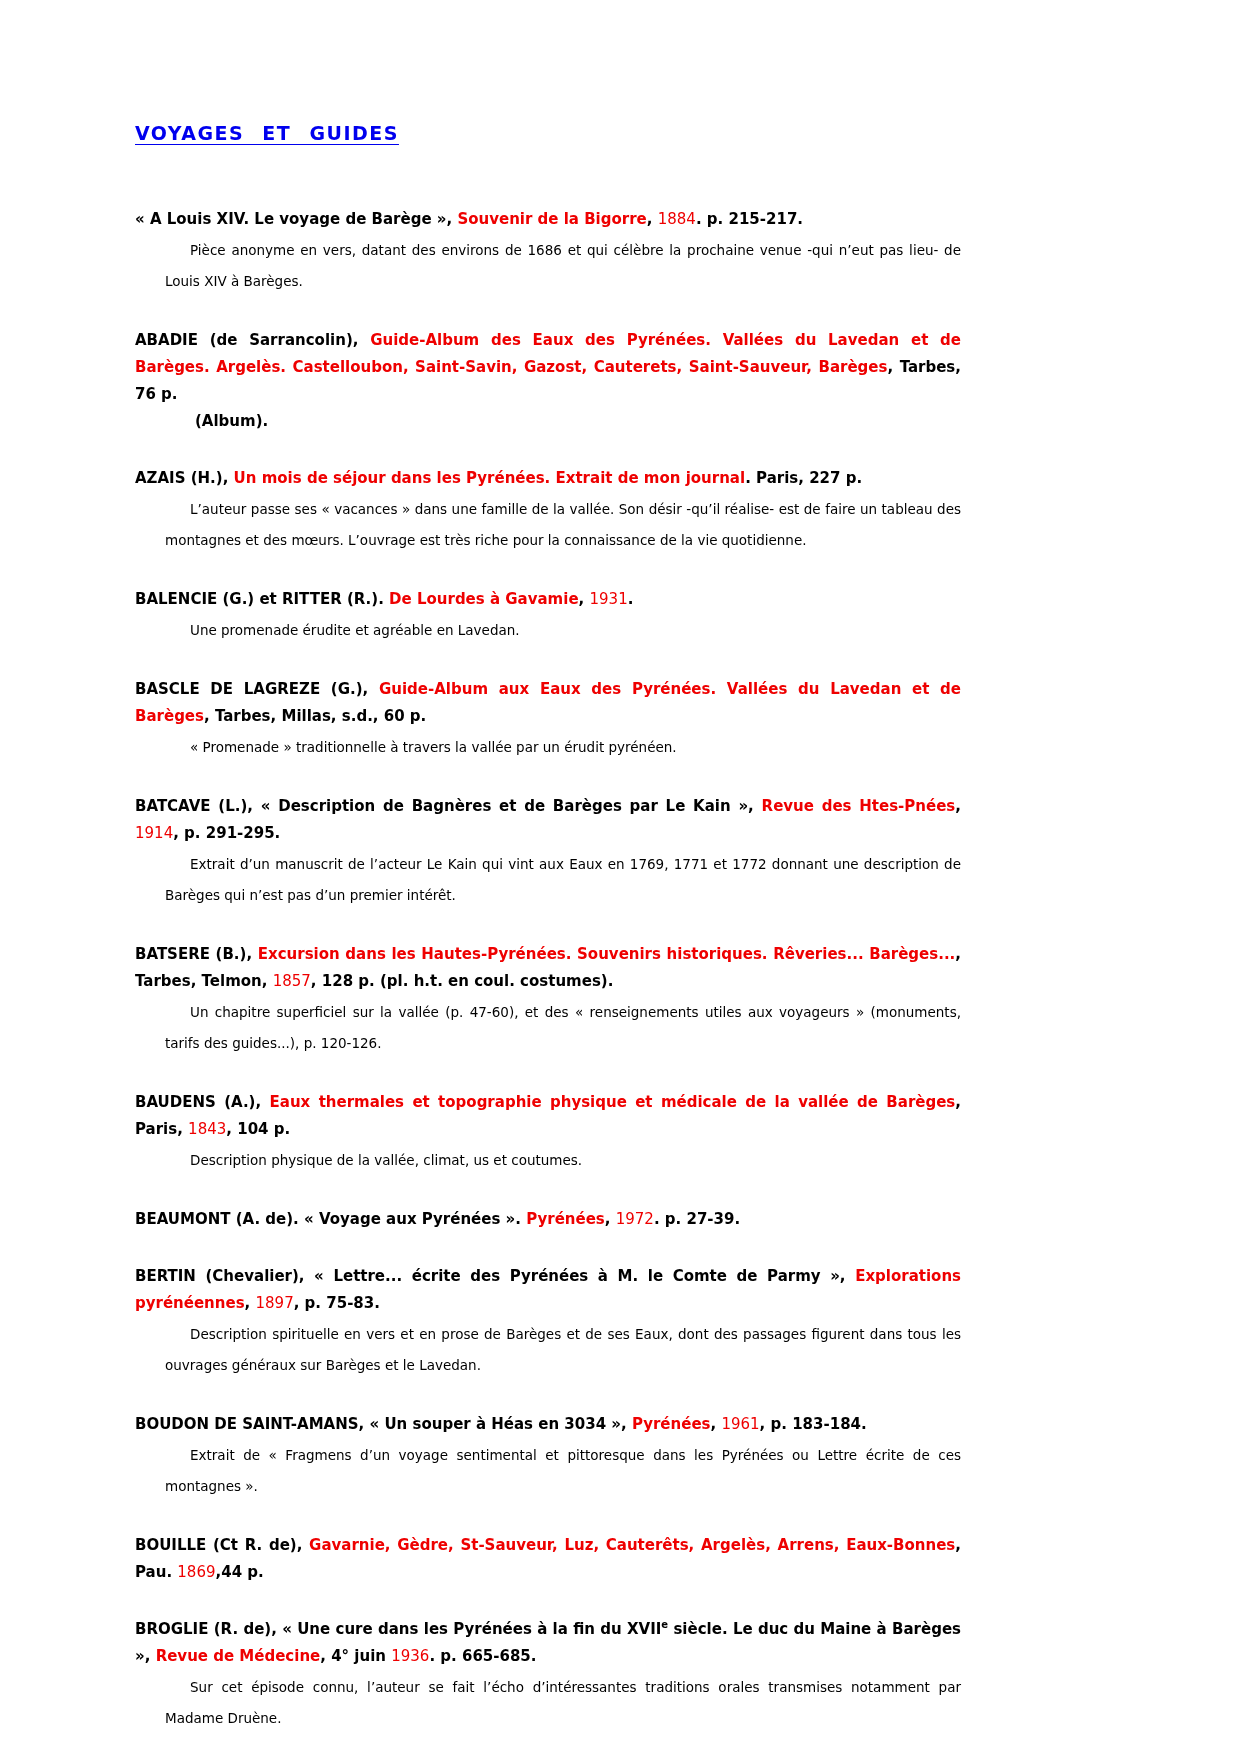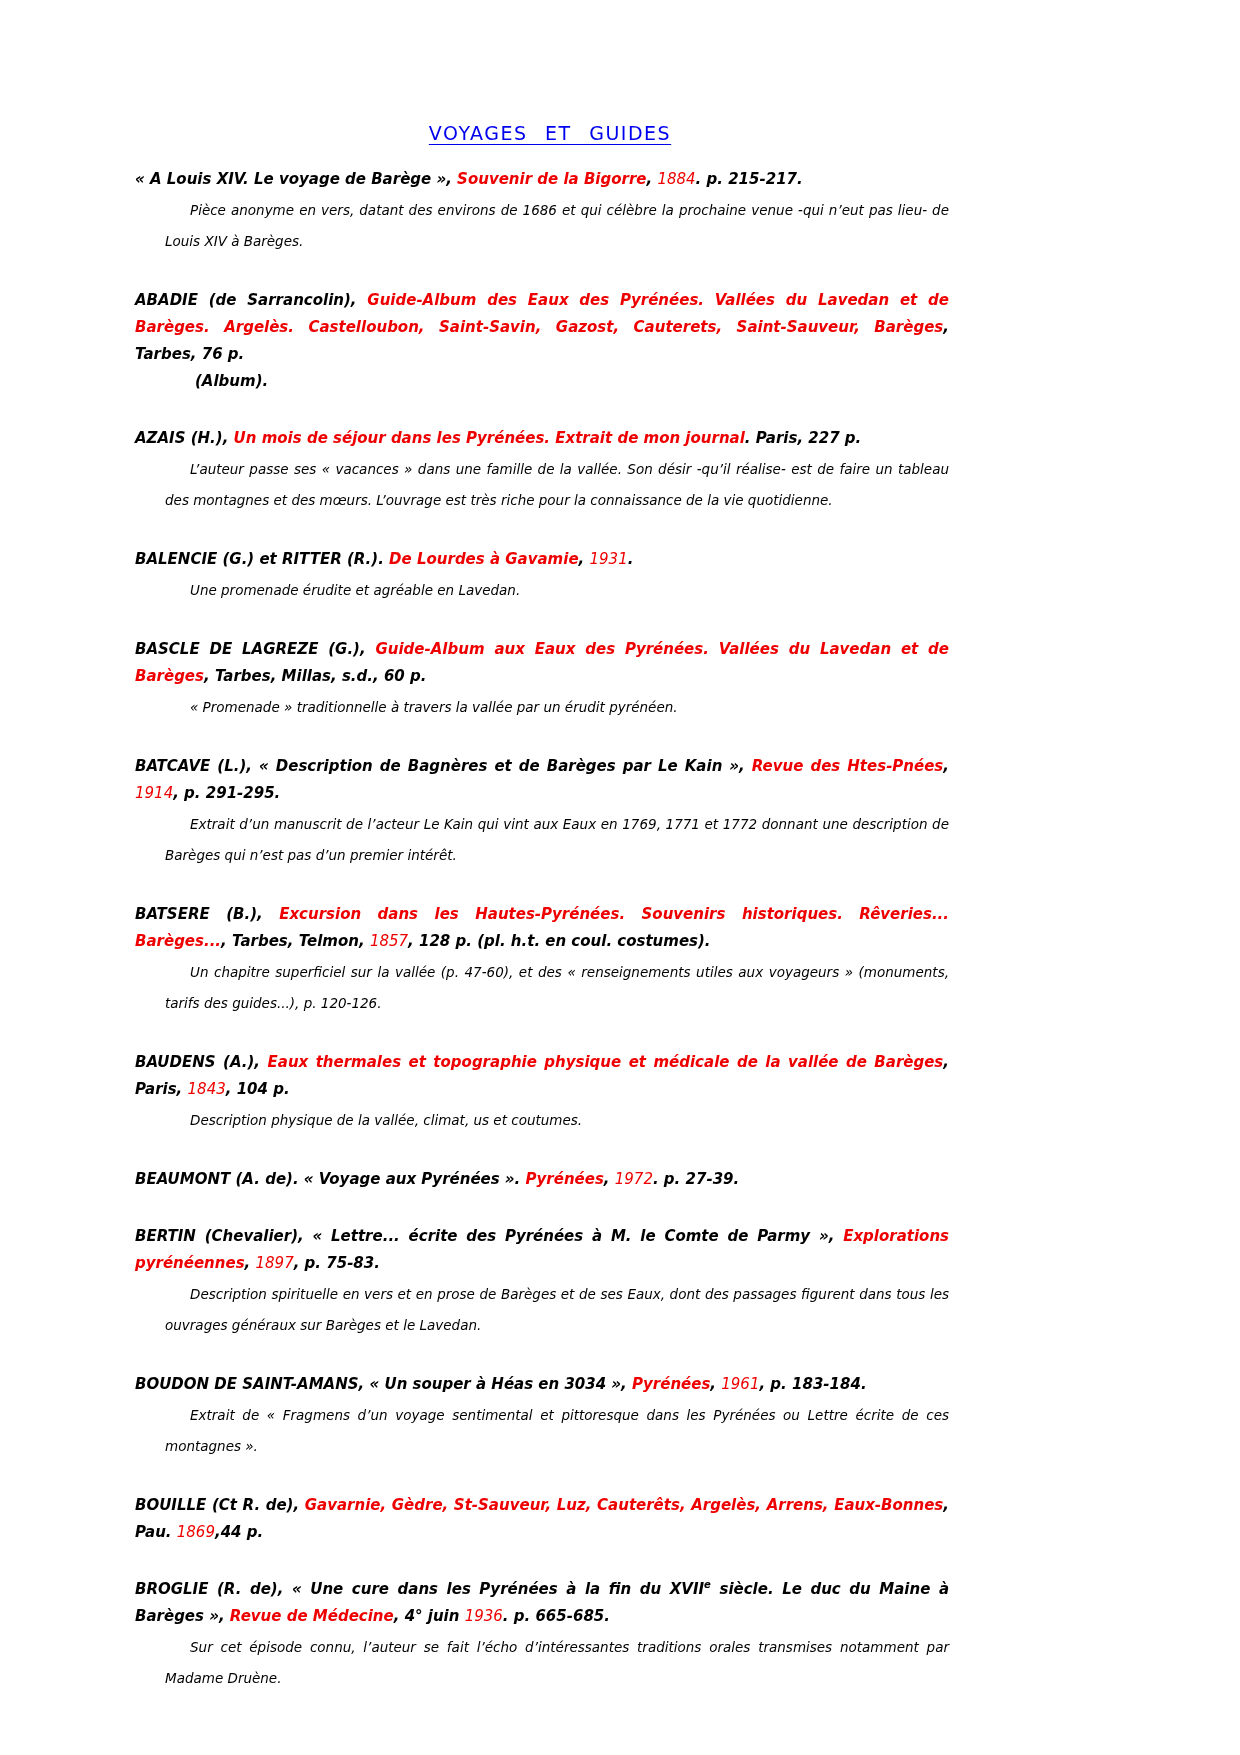--- a/index.html
+++ b/index.html
@@ -15,31 +15,31 @@
     width:1240px;
     min-height:1755px;
     background:var(--paper);
     color:var(--ink);
     font-family:"DejaVu Sans", sans-serif;
   }
   .page{
     padding:122px 275px 80px 135px;
   }
   .doc-title{
-    margin:0 0 22px 0;
-    text-align:center;
+    margin:0 0 62px 0;
+    text-align:left;
     color:var(--blue);
     font-size:19px;
-    font-weight:normal;
+    font-weight:bold;
     letter-spacing:1.5px;
     word-spacing:10px;
     text-decoration:underline;
     text-underline-offset:4px;
   }
-  .entry{ margin:0 16px 30px 0;font-style:italic; }
+  .entry{ margin:0 4px 30px 0; }
   .heading{
     margin:0;
     font-size:15px;
     font-weight:bold;
     line-height:27px;
     text-align:justify;
   }
   .heading .red{ color:var(--red); }
   .heading .normal{ font-weight:normal; }
   .heading sup{ font-size:10px; line-height:0; }

